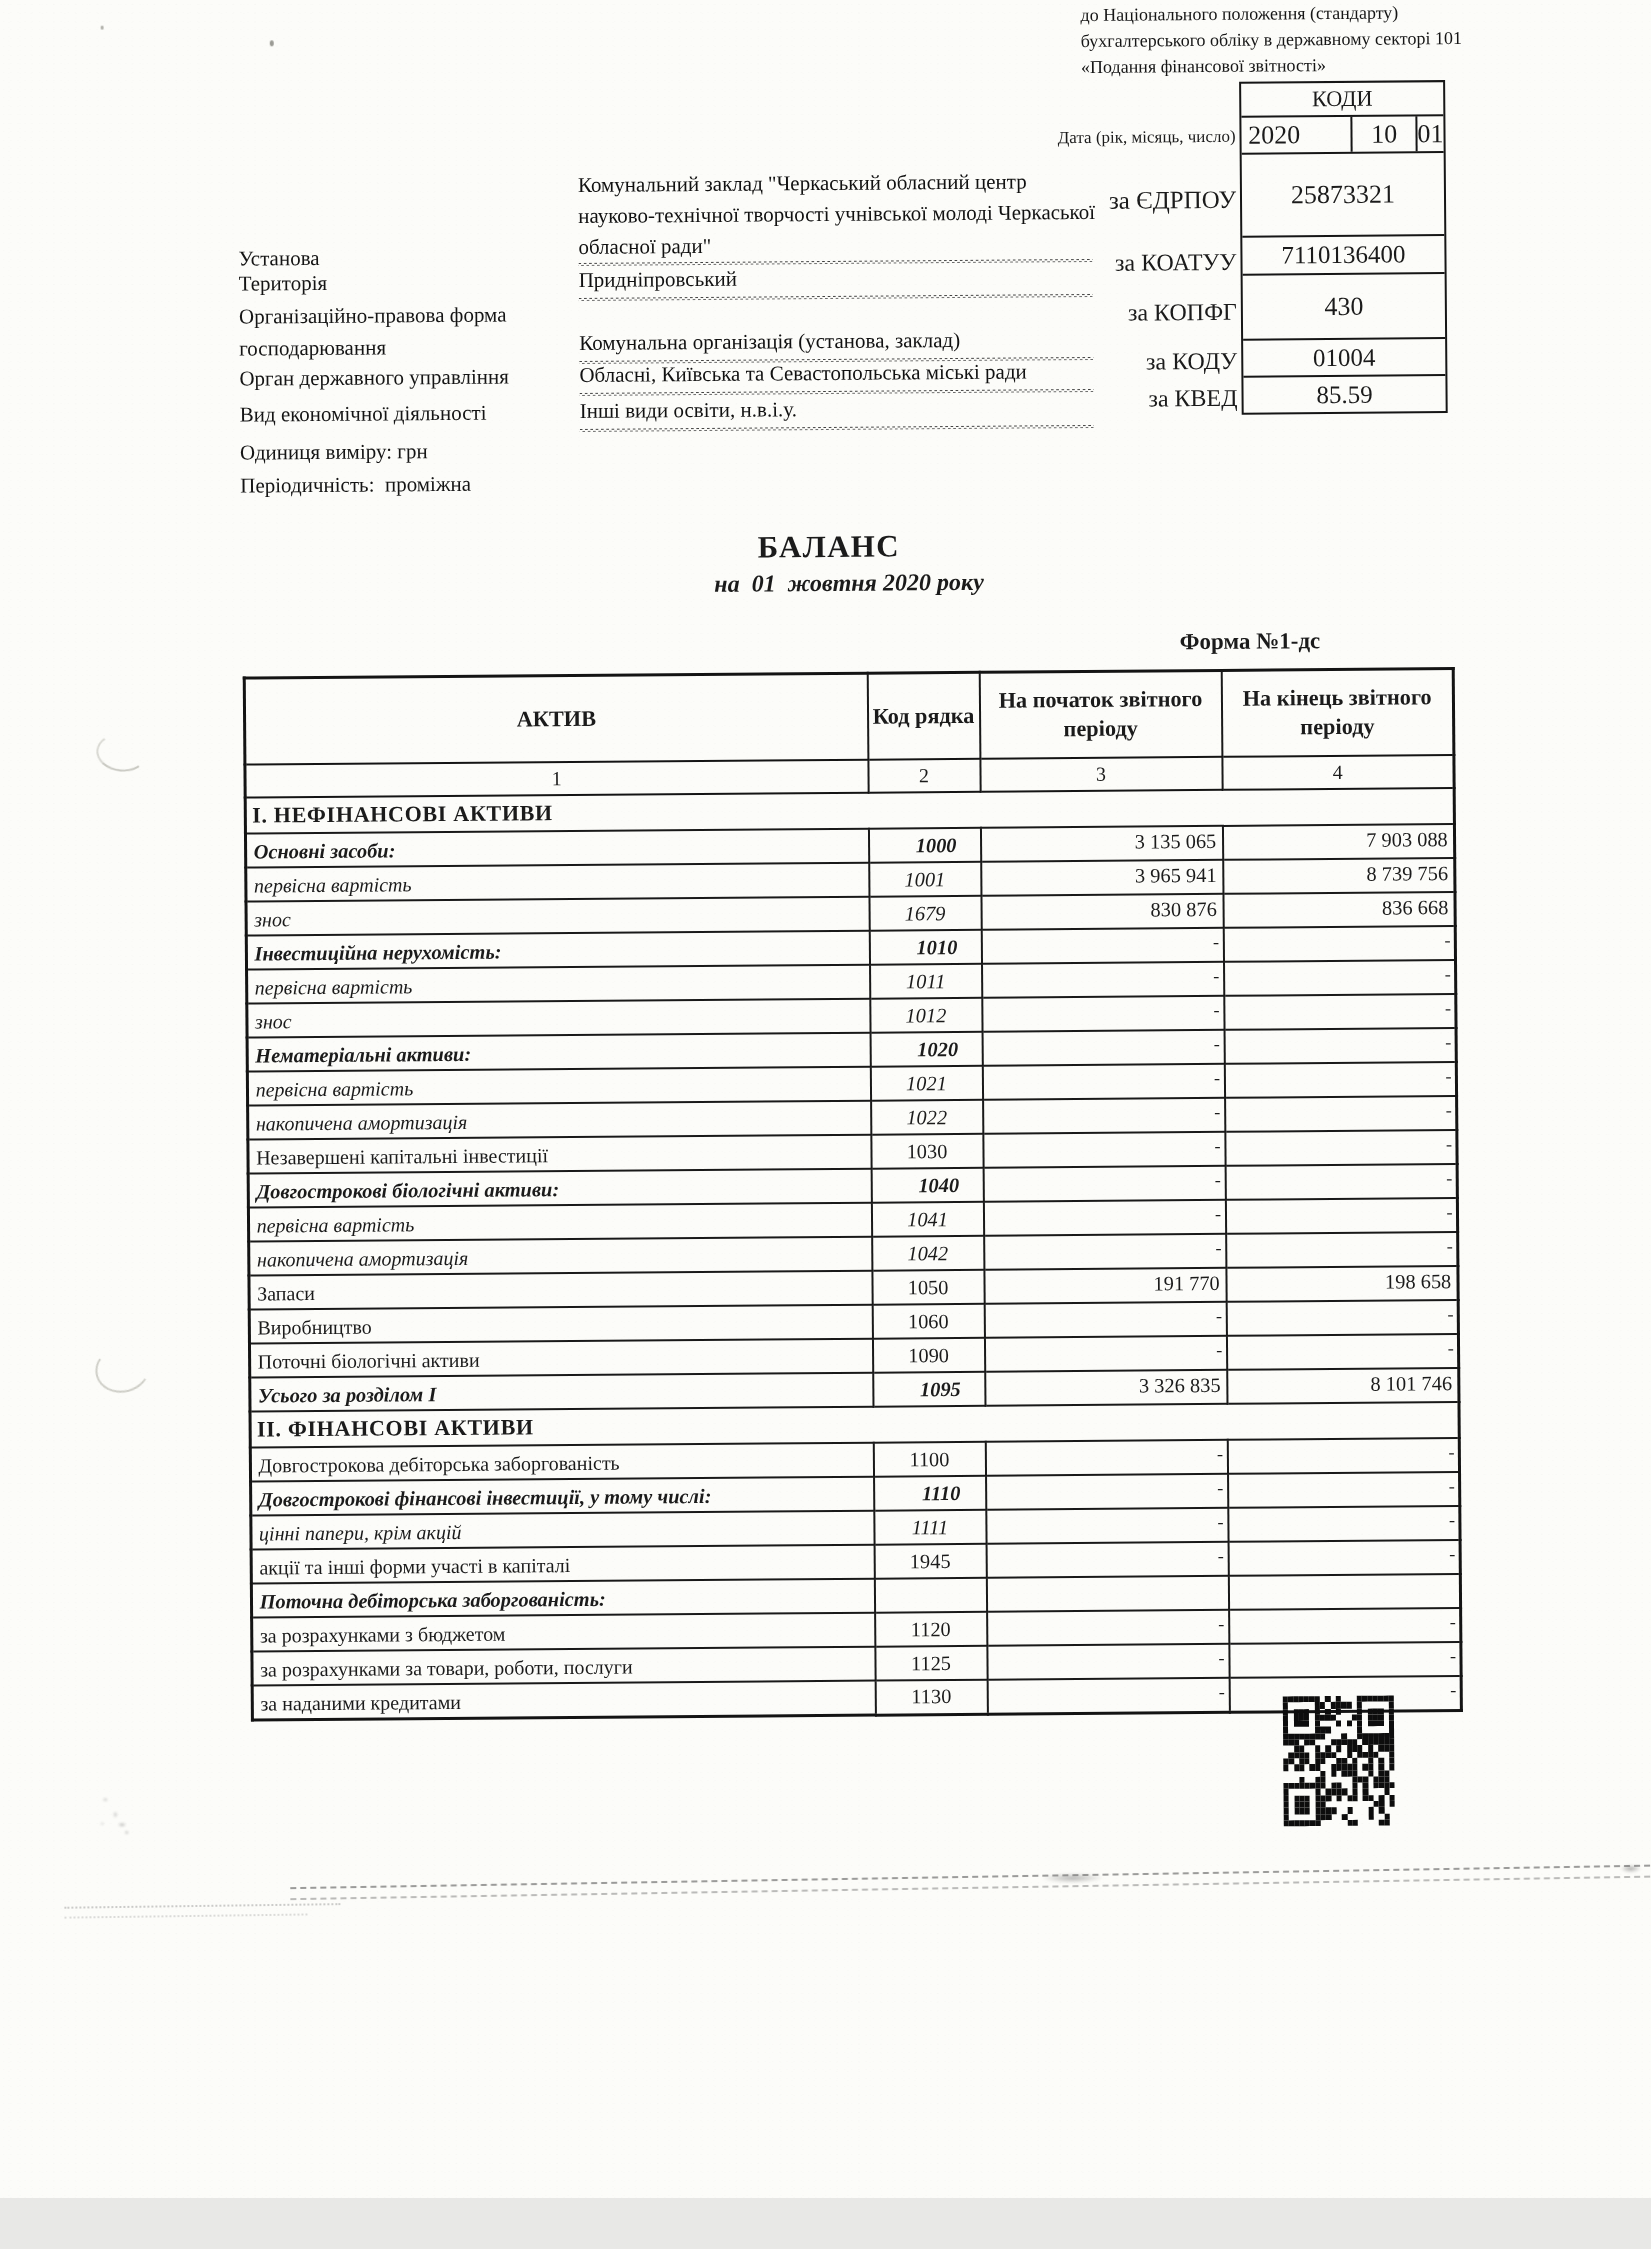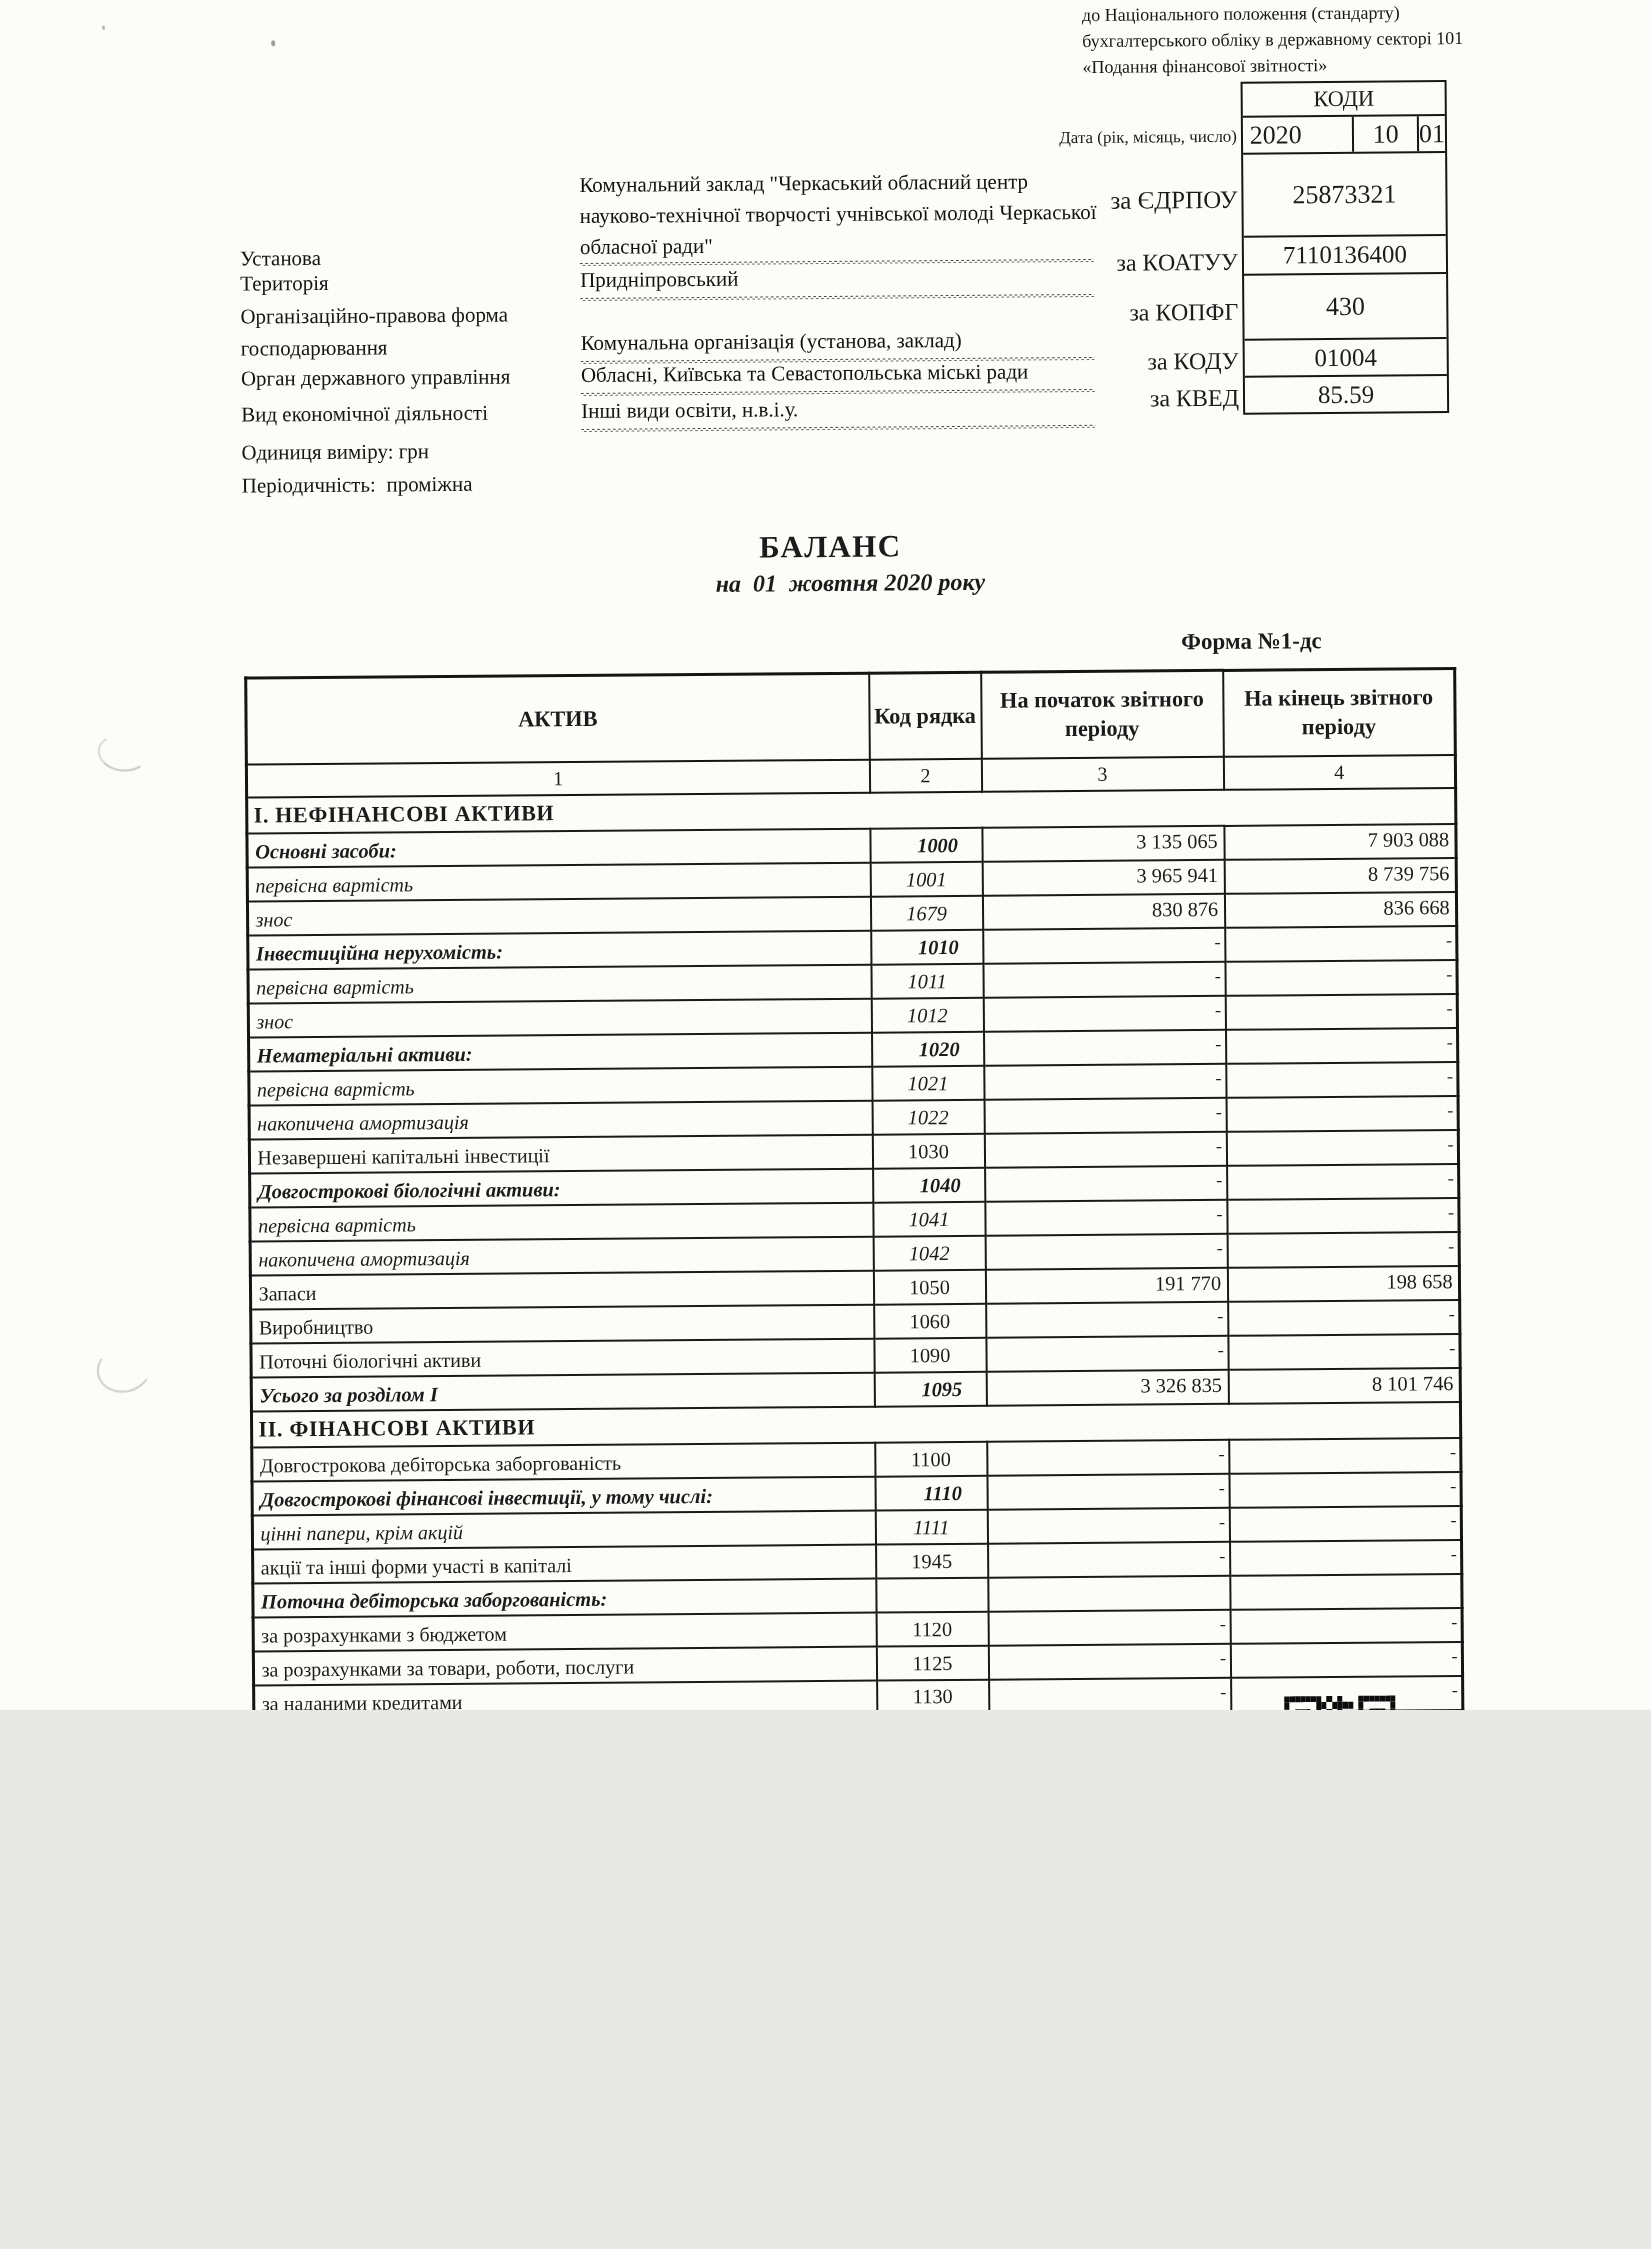--- a/index.html
+++ b/index.html
@@ -1,17 +1,17 @@
 <!DOCTYPE html>
 <html style="font-size:10.5px"><head>
 <meta charset="utf-8">
 <style>
   html,body{margin:0;padding:0;background:#e8e8e6;}
   .page{
-    position:relative;width:1651px;height:1710px;margin:0 auto;
+    position:relative;width:1651px;height:2198px;margin:0 auto;
     background:#fcfcf9;overflow:hidden;
     font-family:"Liberation Serif","DejaVu Serif",serif;color:#1b1b1b;
   }
   .page::after{
     content:"";position:absolute;inset:0;pointer-events:none;
     background-image:
       radial-gradient(rgba(0,0,0,.05) 0.7px, transparent 0.9px),
       radial-gradient(rgba(0,0,0,.04) 0.7px, transparent 0.9px);
     background-size:7.2px 8.5px,11.2px 4.6px;
     background-position:0 0,3.3px 2px;

